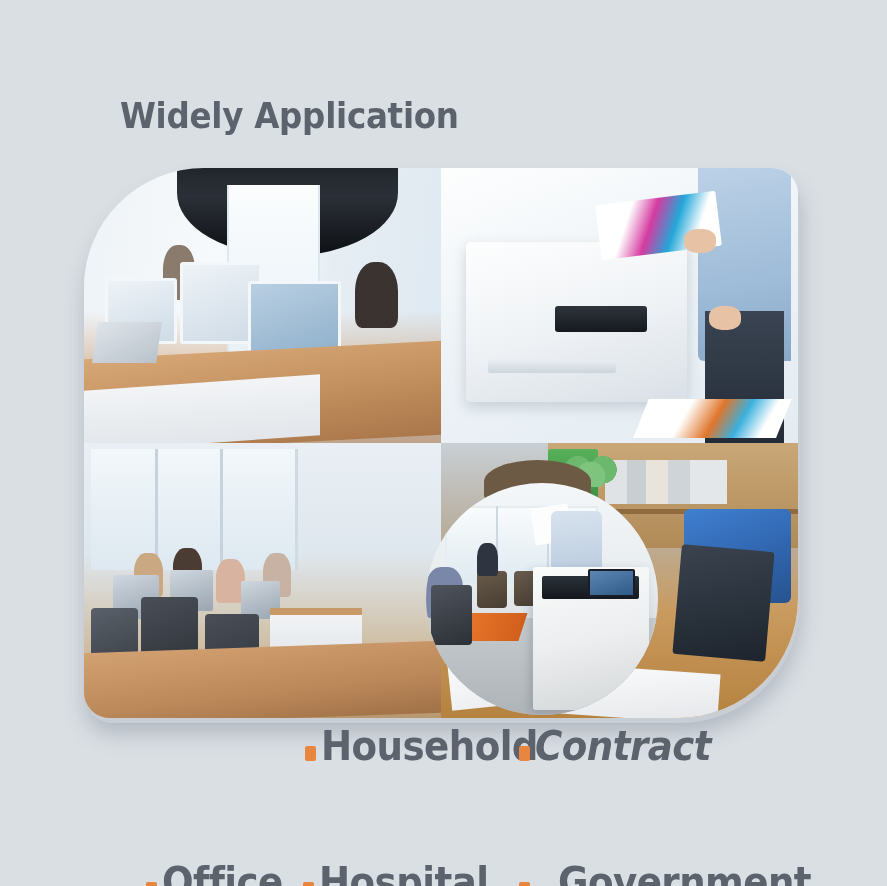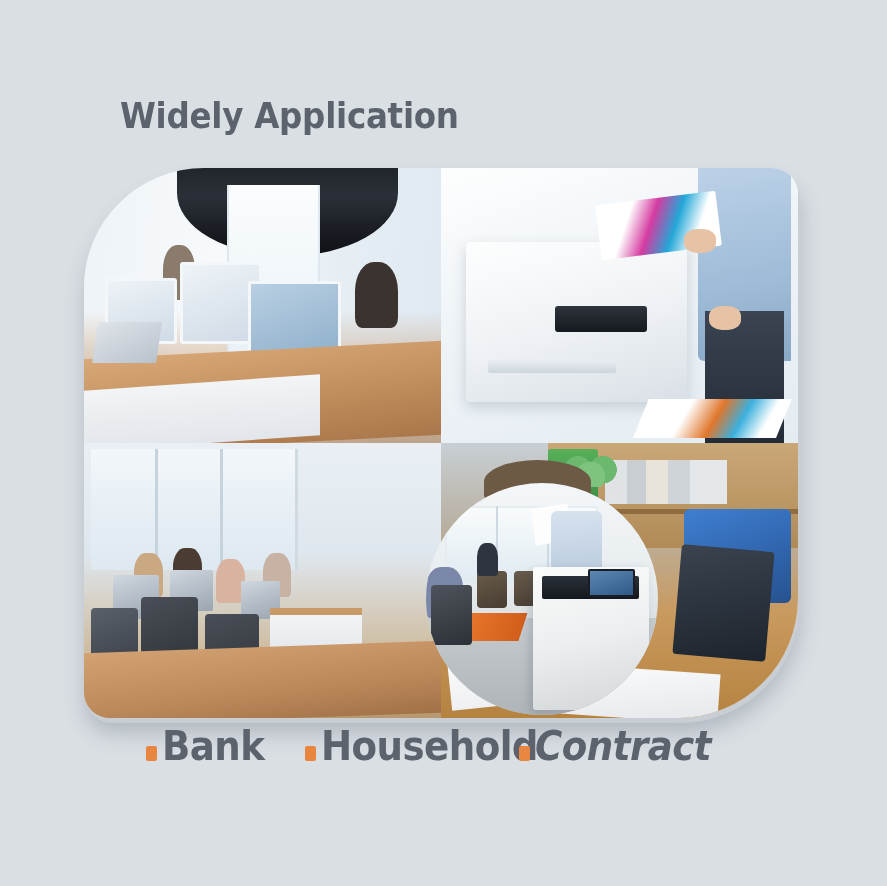--- a/index.html
+++ b/index.html
@@ -557,28 +557,38 @@
       <div class="in-sheet"></div>
       <div class="in-arm"></div>
       <div class="in-mfp"></div>
       <div class="in-mfp-top"></div>
       <div class="in-mfp-screen"></div>
     </div>
   </div>
 
   <div class="labels">
     <div class="label-row">
-      <div class="label-item r1-i0">
-        <span class="bullet"></span>
-        <span class="label-text">Bank</span>
-      </div>
       <div class="label-item r1-i1">
         <span class="bullet"></span>
         <span class="label-text">Household</span>
       </div>
       <div class="label-item r1-i2">
         <span class="bullet"></span>
         <span class="label-text">Contract</span>
       </div>
     </div>
+    <div class="label-row">
+      <div class="label-item r2-i0">
+        <span class="bullet"></span>
+        <span class="label-text">Office</span>
+      </div>
+      <div class="label-item r2-i1">
+        <span class="bullet"></span>
+        <span class="label-text">Hospital</span>
+      </div>
+      <div class="label-item r2-i2">
+        <span class="bullet"></span>
+        <span class="label-text">Government</span>
+      </div>
+    </div>
   </div>
 
 </div>
 
 </body></html>

